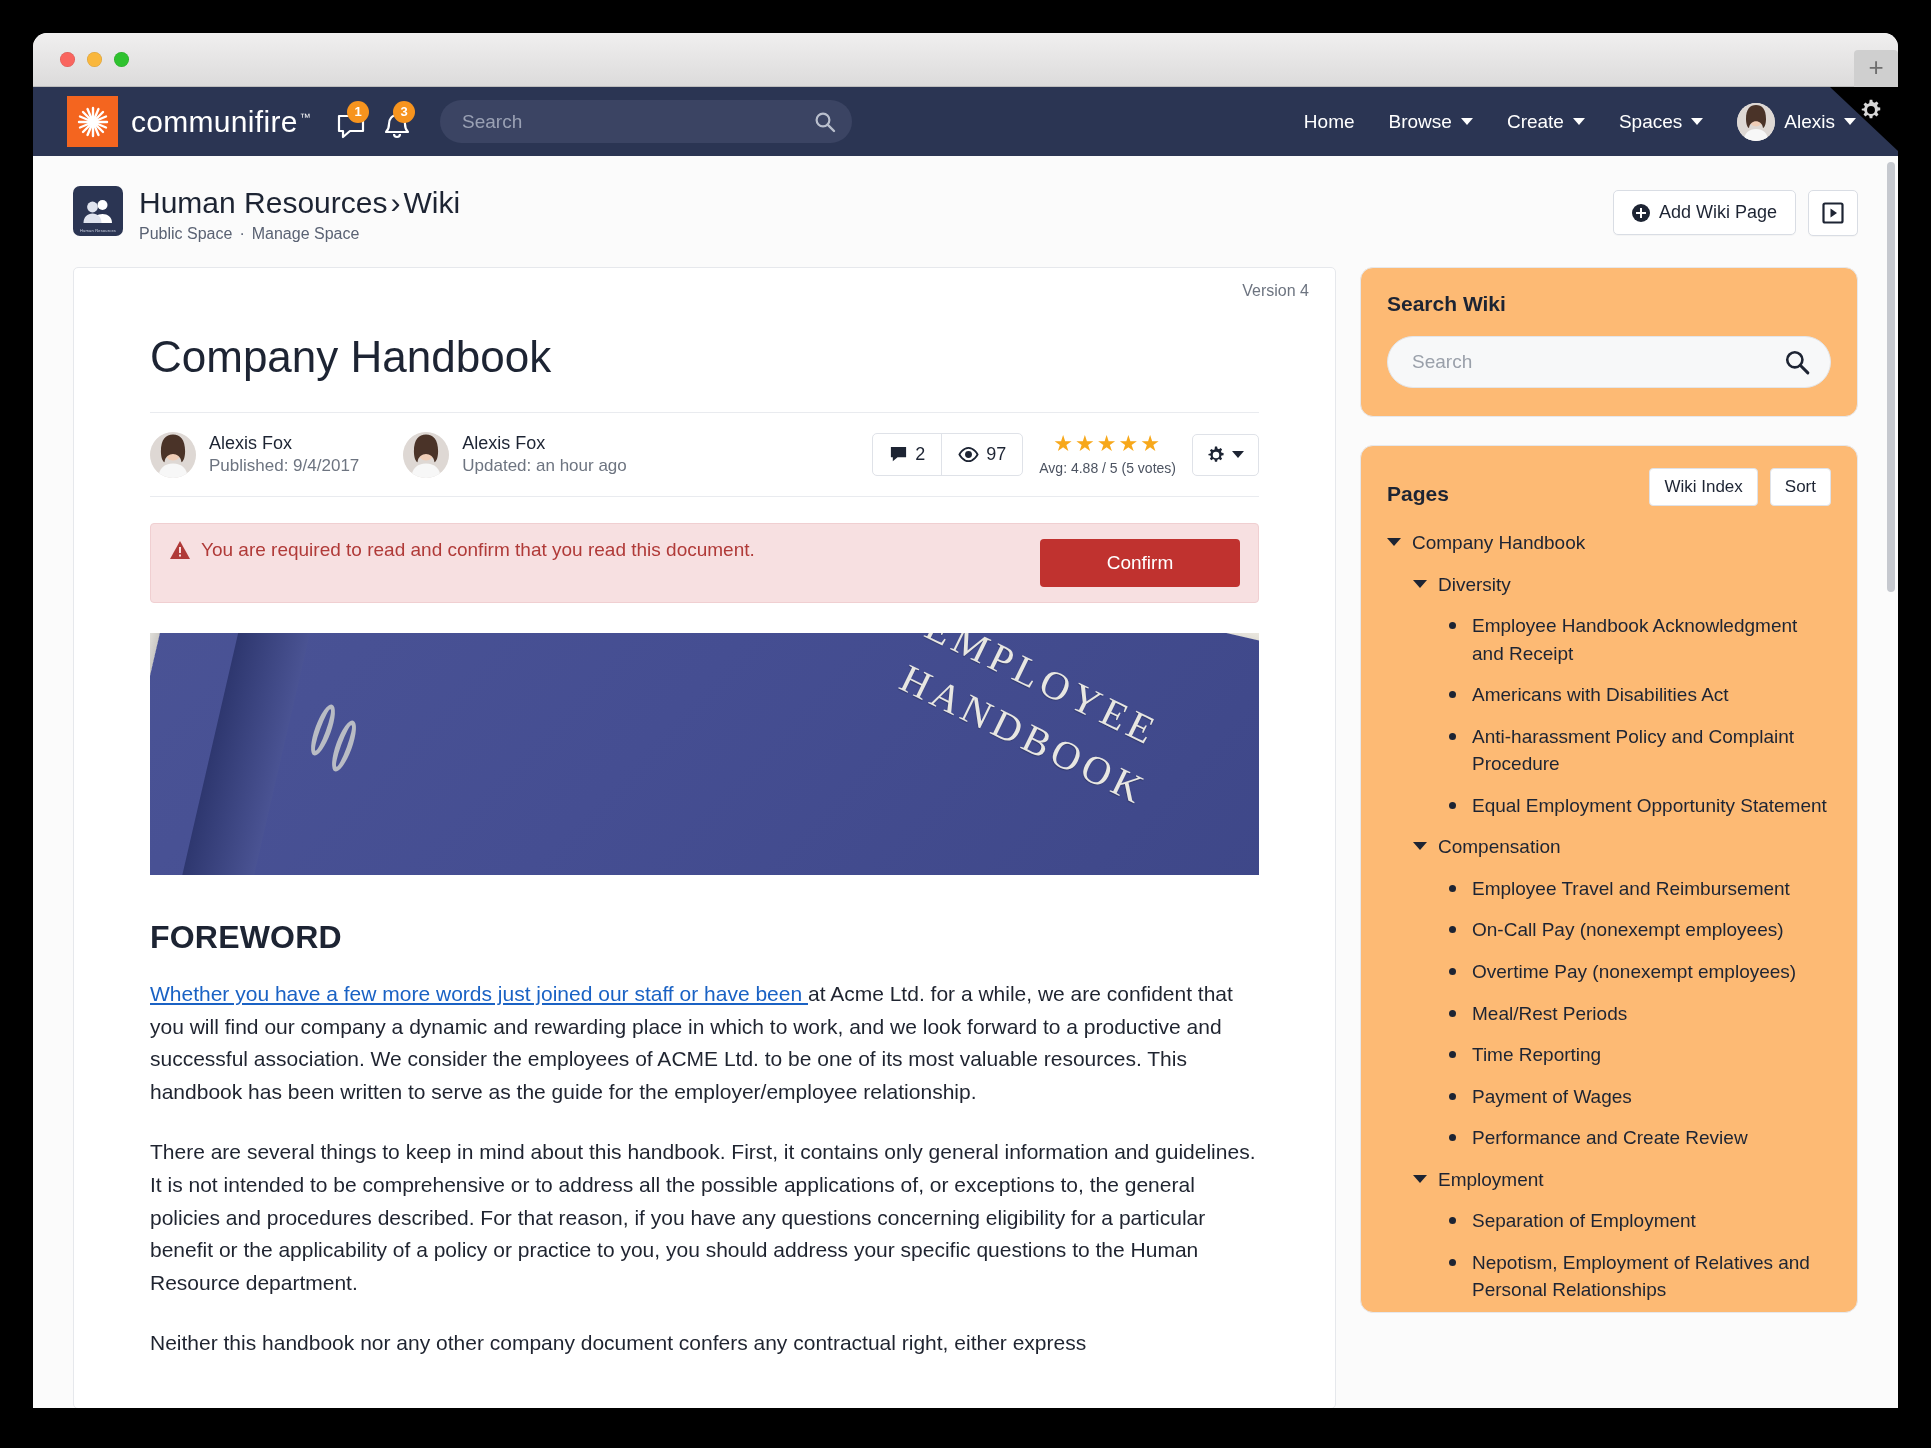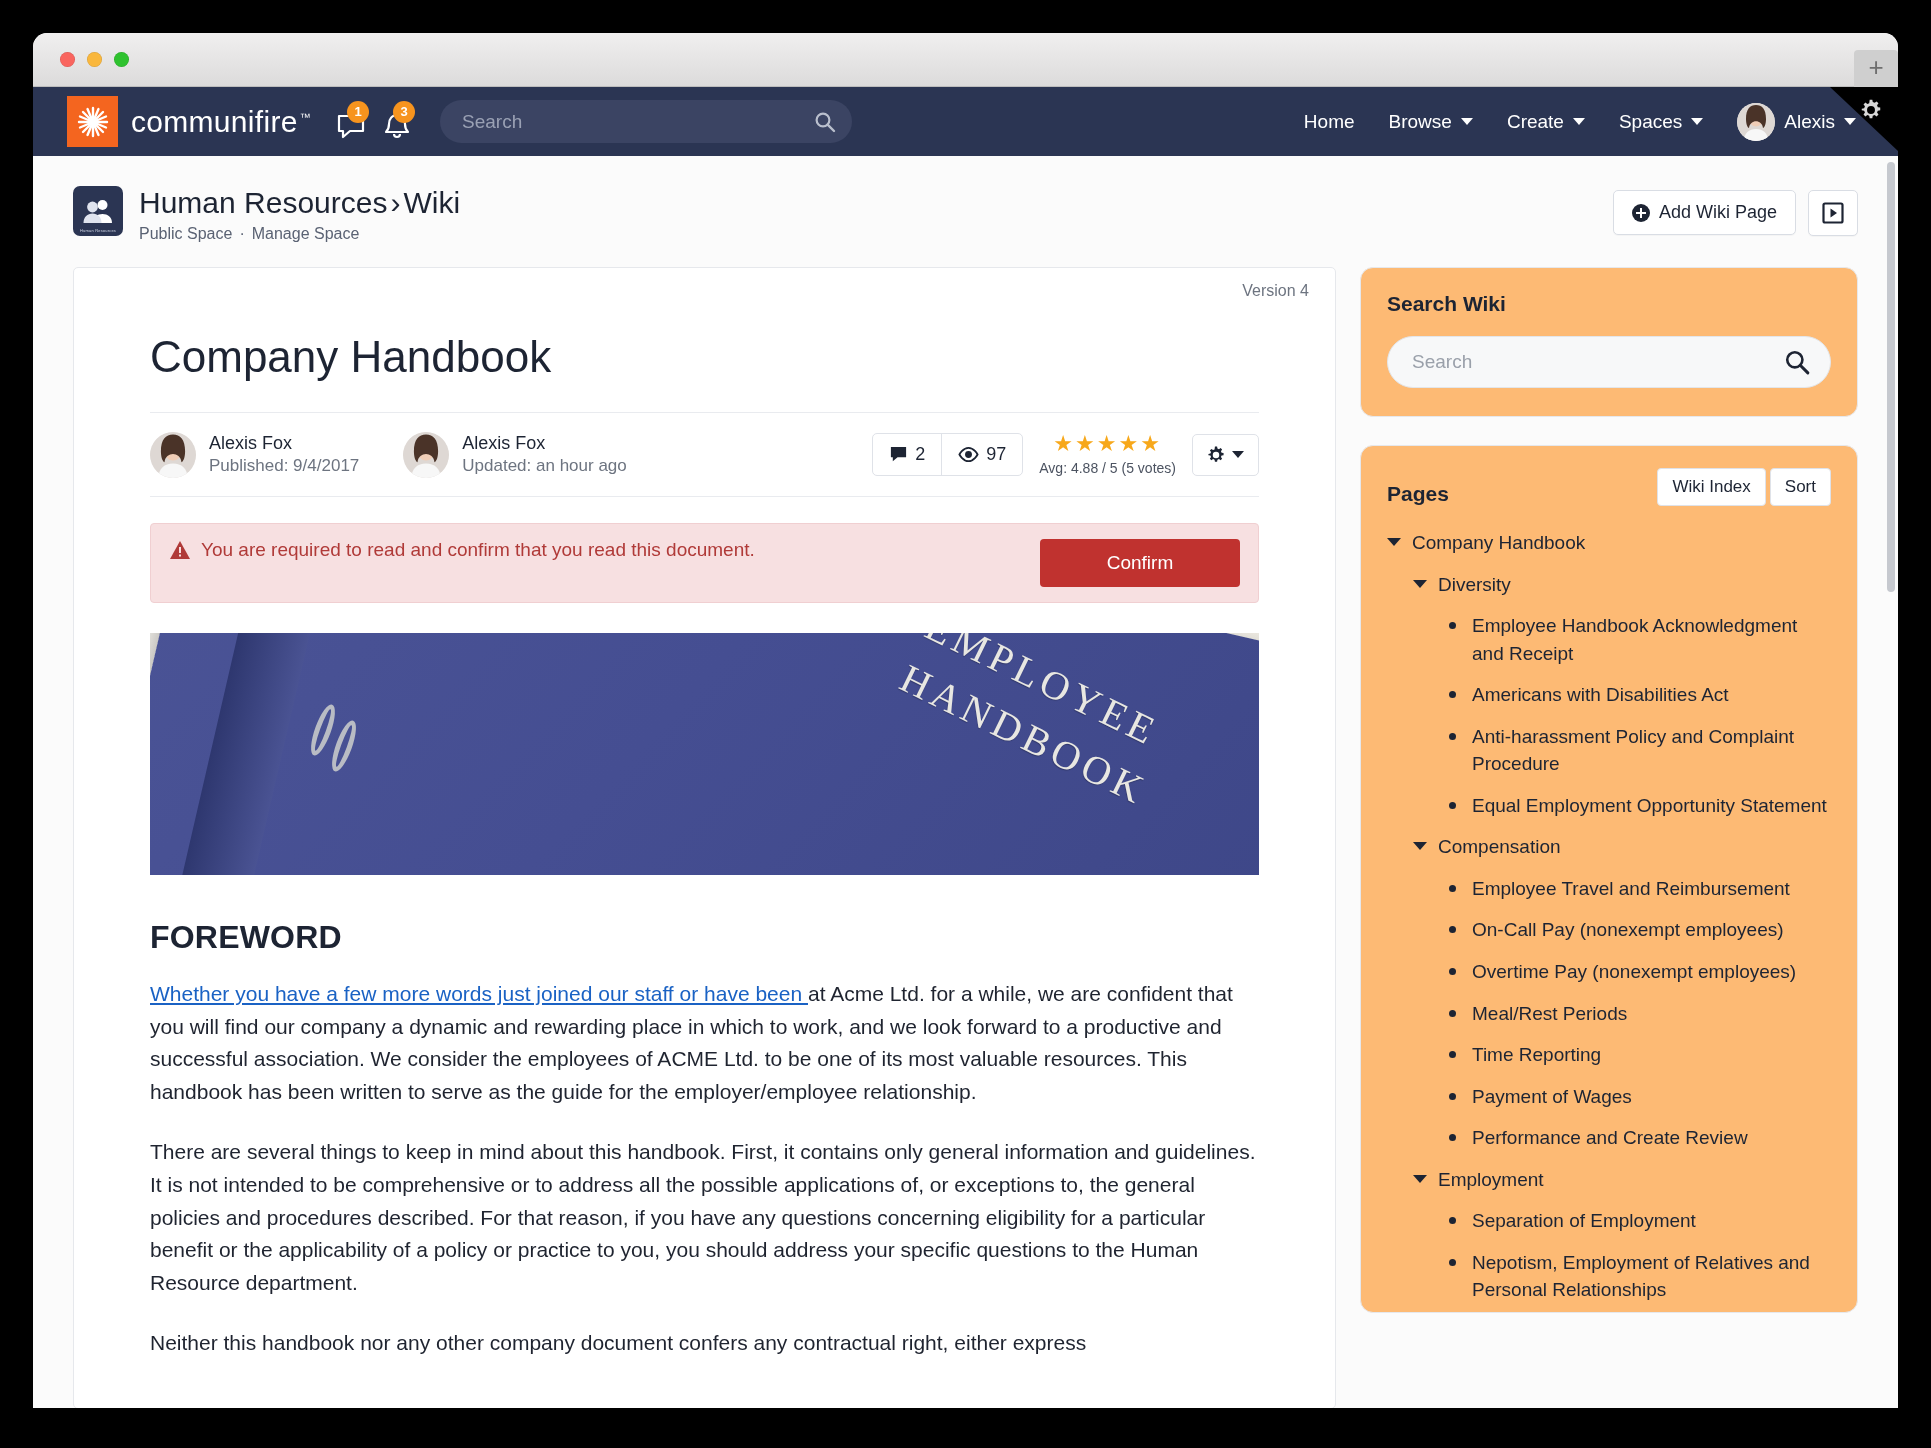--- a/index.html
+++ b/index.html
@@ -238,21 +238,21 @@
     display: flex; align-items: center; padding: 0 20px 0 24px;
   }
   .side-search input {
     flex: 1; background: transparent; border: 0; outline: 0;
     font-size: 19px; color: #1d2433; font-family: inherit;
   }
   .side-search input::placeholder { color: #9aa0aa; }
 
   .pages-head { display: flex; align-items: flex-end; padding: 22px 26px 16px; }
   .pages-head .card-title { font-size: 21px; }
-  .pages-btns { margin-left: auto; display: flex; gap: 4px; }
+  .pages-btns { margin-left: auto; display: flex; gap: 12px; }
   .btn-sm {
     border: 1px solid #dfe2e8; background: #fff; border-radius: 4px;
     font-size: 17px; color: #1d2433; padding: 8px 14px; font-family: inherit;
   }
 
   .tree { padding: 0 26px 10px; }
   .tree-node { display: flex; align-items: flex-start; font-size: 19px; color: #1d2433; line-height: 1.45; }
   .tree-l0 { padding: 7px 0; font-weight: 400; }
   .tree-l1 { padding: 7px 0 7px 26px; }
   .tree-l2 { padding: 7px 0 7px 62px; }

